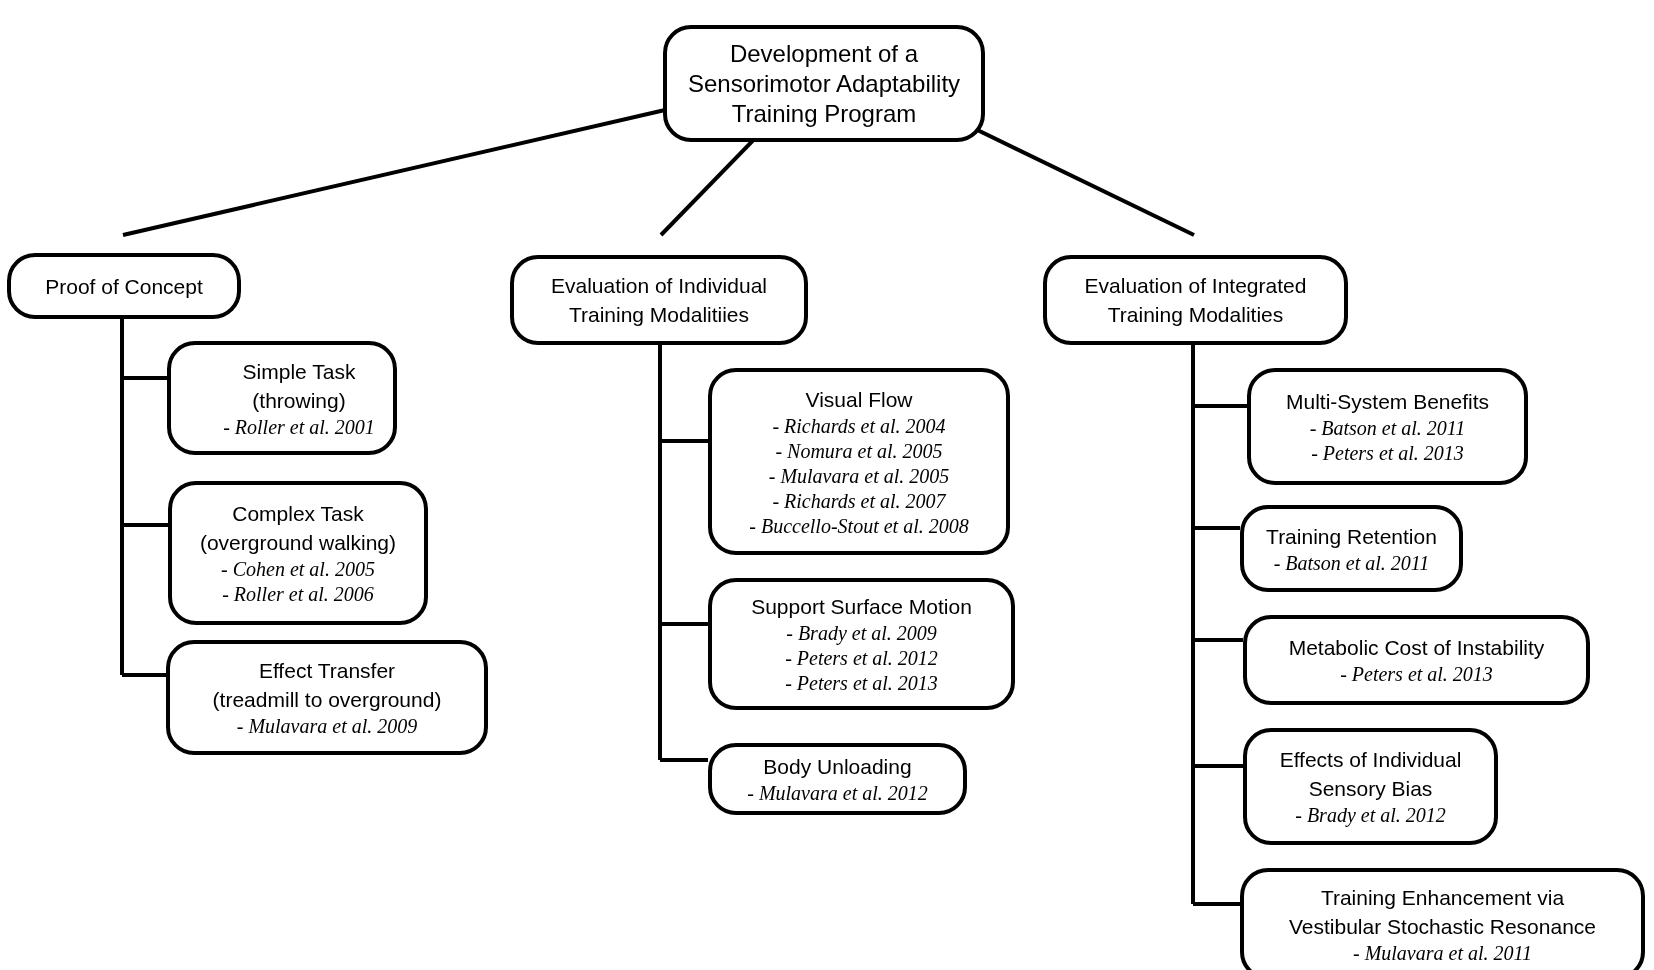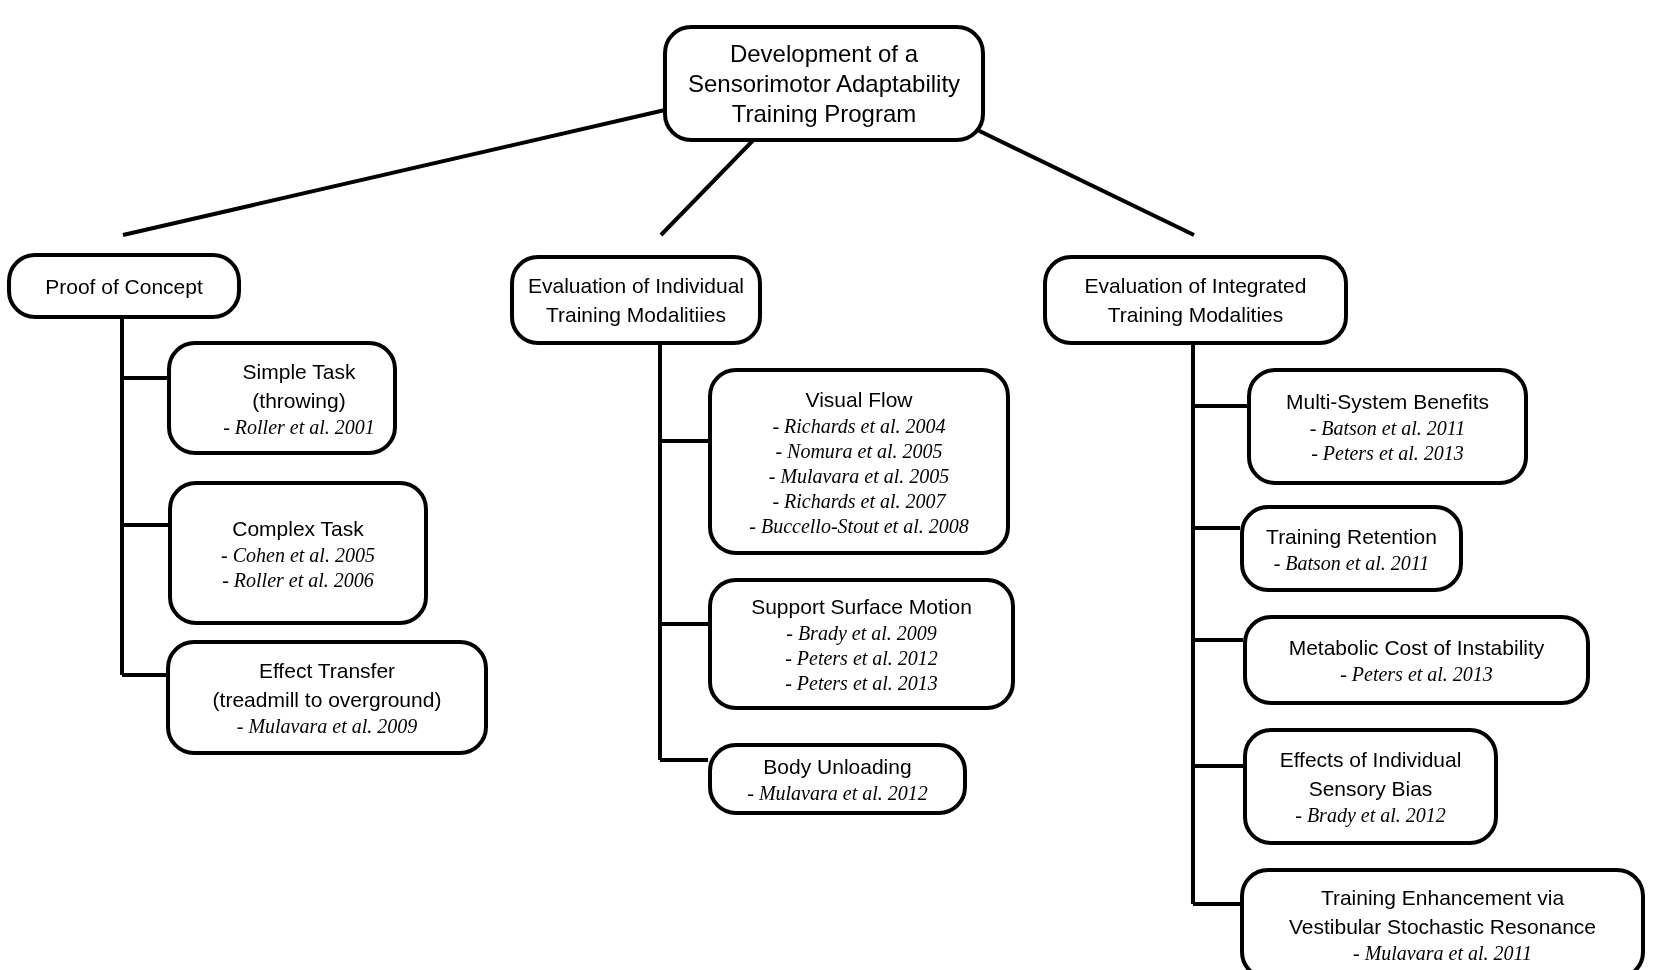--- a/index.html
+++ b/index.html
@@ -77,31 +77,32 @@
   </div>
 
   <div class="node" style="left:167px; top:321px; width:230px; height:114px;padding-left:44px;">
     <div class="title">Simple Task</div>
     <div class="title">(throwing)</div>
     <div class="cite">- Roller et al. 2001</div>
   </div>
 
   <div class="node" style="left:168px; top:461px; width:260px; height:144px;">
     <div class="title">Complex Task</div>
+    <div class="title">(overground walking)</div>
     <div class="cite">- Cohen et al. 2005</div>
     <div class="cite">- Roller et al. 2006</div>
   </div>
 
   <div class="node" style="left:166px; top:620px; width:322px; height:115px;">
     <div class="title">Effect Transfer</div>
     <div class="title">(treadmill to overground)</div>
     <div class="cite">- Mulavara et al. 2009</div>
   </div>
 
-  <div class="node" style="left:510px; top:235px; width:252px; height:90px;">
+  <div class="node" style="left:510px; top:235px; width:298px; height:90px;">
     <div class="title">Evaluation of Individual</div>
     <div class="title">Training Modalitiies</div>
   </div>
 
   <div class="node" style="left:708px; top:348px; width:302px; height:187px;">
     <div class="title">Visual Flow</div>
     <div class="cite">- Richards et al. 2004</div>
     <div class="cite">- Nomura et al. 2005</div>
     <div class="cite">- Mulavara et al. 2005</div>
     <div class="cite">- Richards et al. 2007</div>

